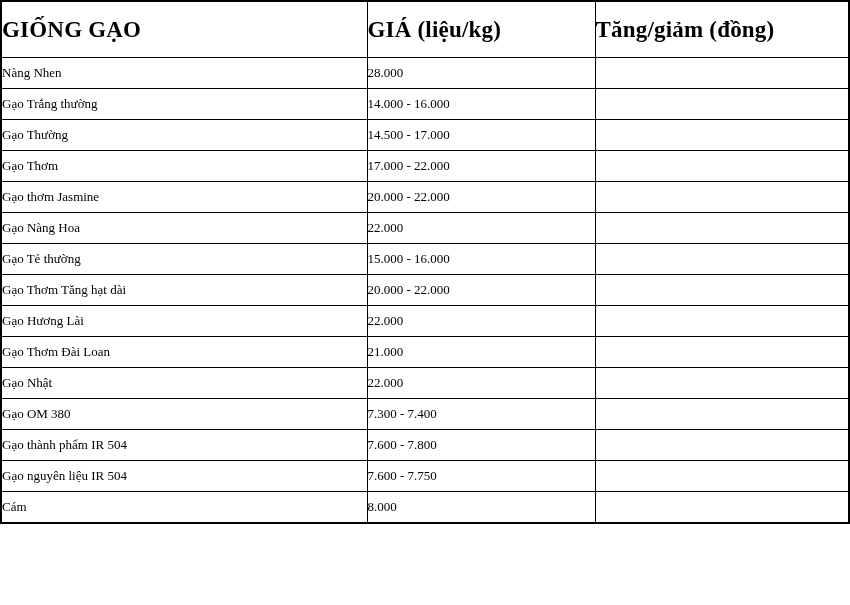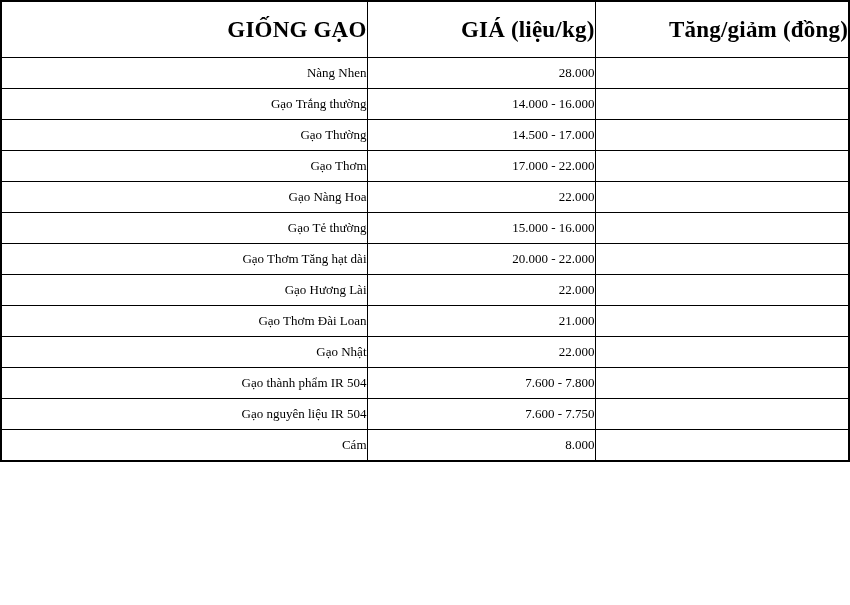--- a/index.html
+++ b/index.html
@@ -20,21 +20,21 @@
     table-layout: fixed;
     border: 2px solid #000;
   }
   .price-table col.c-name  { width: 366px; }
   .price-table col.c-price { width: 228px; }
   .price-table col.c-delta { width: 254px; }
 
   .price-table th,
   .price-table td {
     border: 1px solid #000;
-    text-align: right;
+    text-align: left;
     vertical-align: middle;
     padding: 0;
   }
   .price-table thead th {
     height: 55px;
     font-size: 23px;
     font-weight: bold;
     letter-spacing: 0.2px;
   }
   .price-table tbody td {
@@ -78,20 +78,25 @@
         <td class="name">Gạo Thường</td>
         <td class="price">14.500 - 17.000</td>
         <td class="delta"></td>
       </tr>
       <tr>
         <td class="name">Gạo Thơm</td>
         <td class="price">17.000 - 22.000</td>
         <td class="delta"></td>
       </tr>
       <tr>
+        <td class="name">Gạo thơm Jasmine</td>
+        <td class="price">20.000 - 22.000</td>
+        <td class="delta"></td>
+      </tr>
+      <tr>
         <td class="name">Gạo Nàng Hoa</td>
         <td class="price">22.000</td>
         <td class="delta"></td>
       </tr>
       <tr>
         <td class="name">Gạo Tẻ thường</td>
         <td class="price">15.000 - 16.000</td>
         <td class="delta"></td>
       </tr>
       <tr>
@@ -108,20 +113,25 @@
         <td class="name">Gạo Thơm Đài Loan</td>
         <td class="price">21.000</td>
         <td class="delta"></td>
       </tr>
       <tr>
         <td class="name">Gạo Nhật</td>
         <td class="price">22.000</td>
         <td class="delta"></td>
       </tr>
       <tr>
+        <td class="name">Gạo OM 380</td>
+        <td class="price">7.300 - 7.400</td>
+        <td class="delta"></td>
+      </tr>
+      <tr>
         <td class="name">Gạo thành phẩm IR 504</td>
         <td class="price">7.600 - 7.800</td>
         <td class="delta"></td>
       </tr>
       <tr>
         <td class="name">Gạo nguyên liệu IR 504</td>
         <td class="price">7.600 - 7.750</td>
         <td class="delta"></td>
       </tr>
       <tr>

